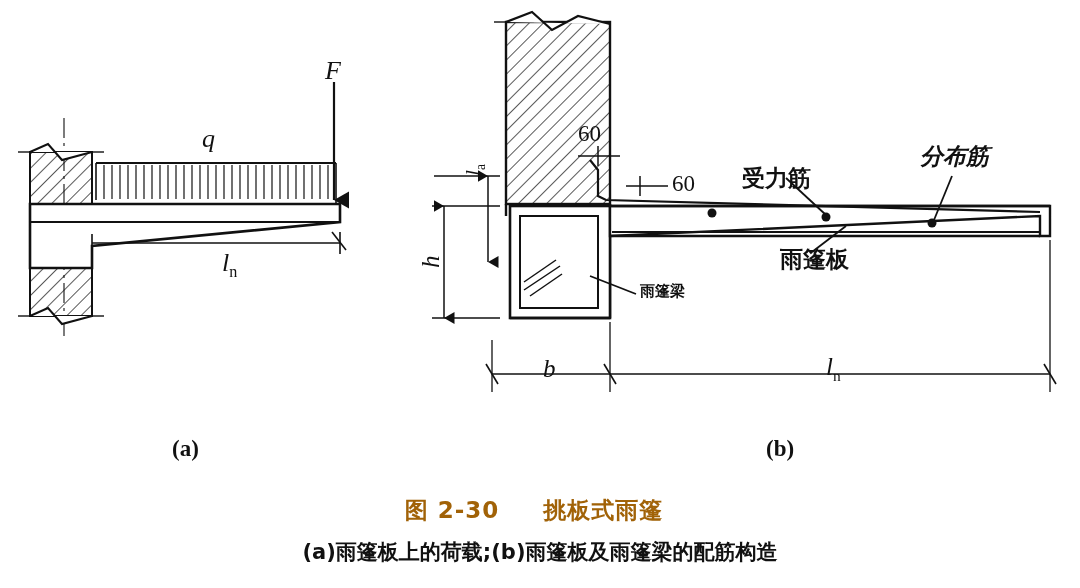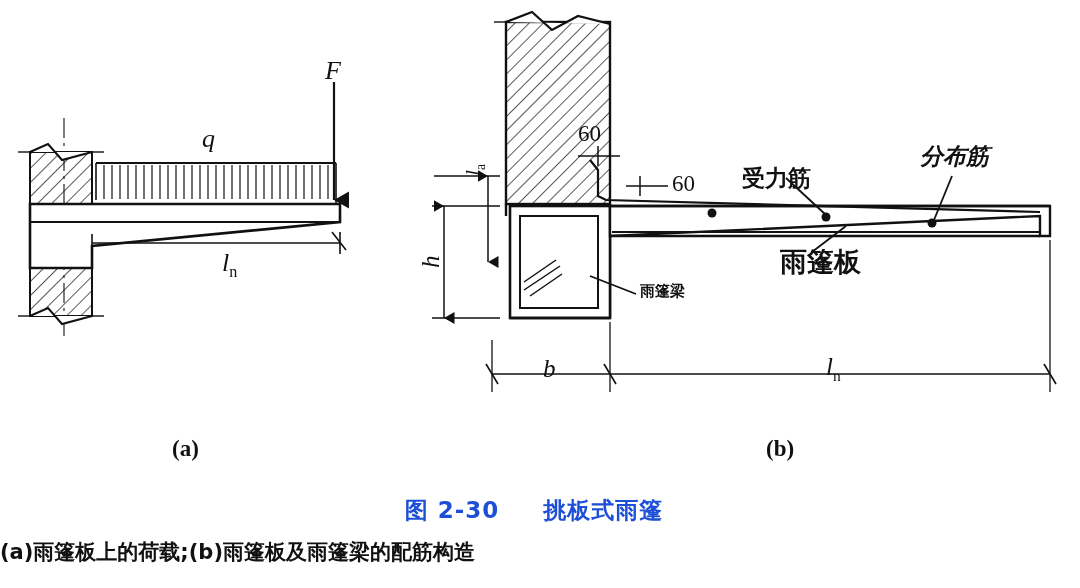--- a/index.html
+++ b/index.html
@@ -51,27 +51,28 @@
   .caption-title {
     position: absolute;
     left: 0;
     top: 495px;
     width: 1068px;
     text-align: center;
     font-family: "DejaVu Sans", sans-serif;
     font-weight: 700;
     font-size: 23px;
     letter-spacing: 1px;
-    color: #1d4ed8;
+    color: #a16207;
   }
   .caption-sub {
     position: absolute;
     left: 0;
     top: 538px;
     width: 1080px;
+    text-align: center;
     font-family: "DejaVu Sans", sans-serif;
     font-weight: 700;
     font-size: 21px;
     color: #111111;
   }
   .panel-letter {
     font-family: "Liberation Serif", serif;
     font-weight: 700;
     font-size: 23px;
   }
@@ -269,21 +270,21 @@
   <div class="lbl lbl-italic" style="left:543px; top:356px; font-size:25px;">b</div>
 
   <div class="lbl" style="left:826px; top:354px; font-size:25px;">
     <span class="lbl-italic">l</span><span class="sub">n</span>
   </div>
 
   <div class="lbl cn" style="left:742px; top:145px; font-size:23px;margin-top:22px;">受力筋</div>
 
   <div class="lbl cn" style="left:920px; top:145px; font-size:23px;font-style:italic;">分布筋</div>
 
-  <div class="lbl cn" style="left:780px; top:248px; font-size:27px;">雨篷板</div>
+  <div class="lbl cn" style="left:780px; top:248px; font-size:23px;">雨篷板</div>
 
   <div class="lbl cn" style="left:640px; top:284px; font-size:15px;">雨篷梁</div>
 
   <div class="lbl panel-letter" style="left:766px; top:437px;">(b)</div>
 
   <div class="caption-title">
     <span>图 2-30</span>
     <span style="display:inline-block; width:26px;"></span>
     <span>挑板式雨篷</span>
   </div>

